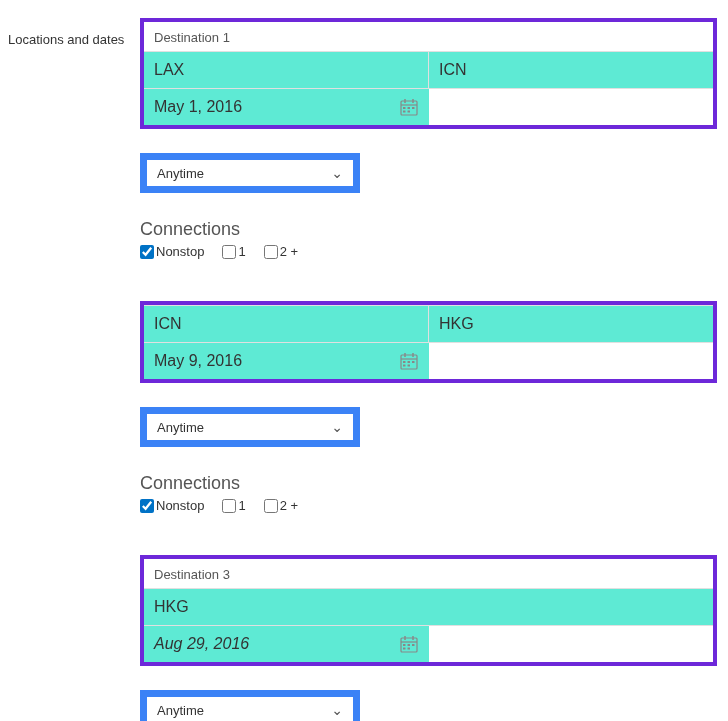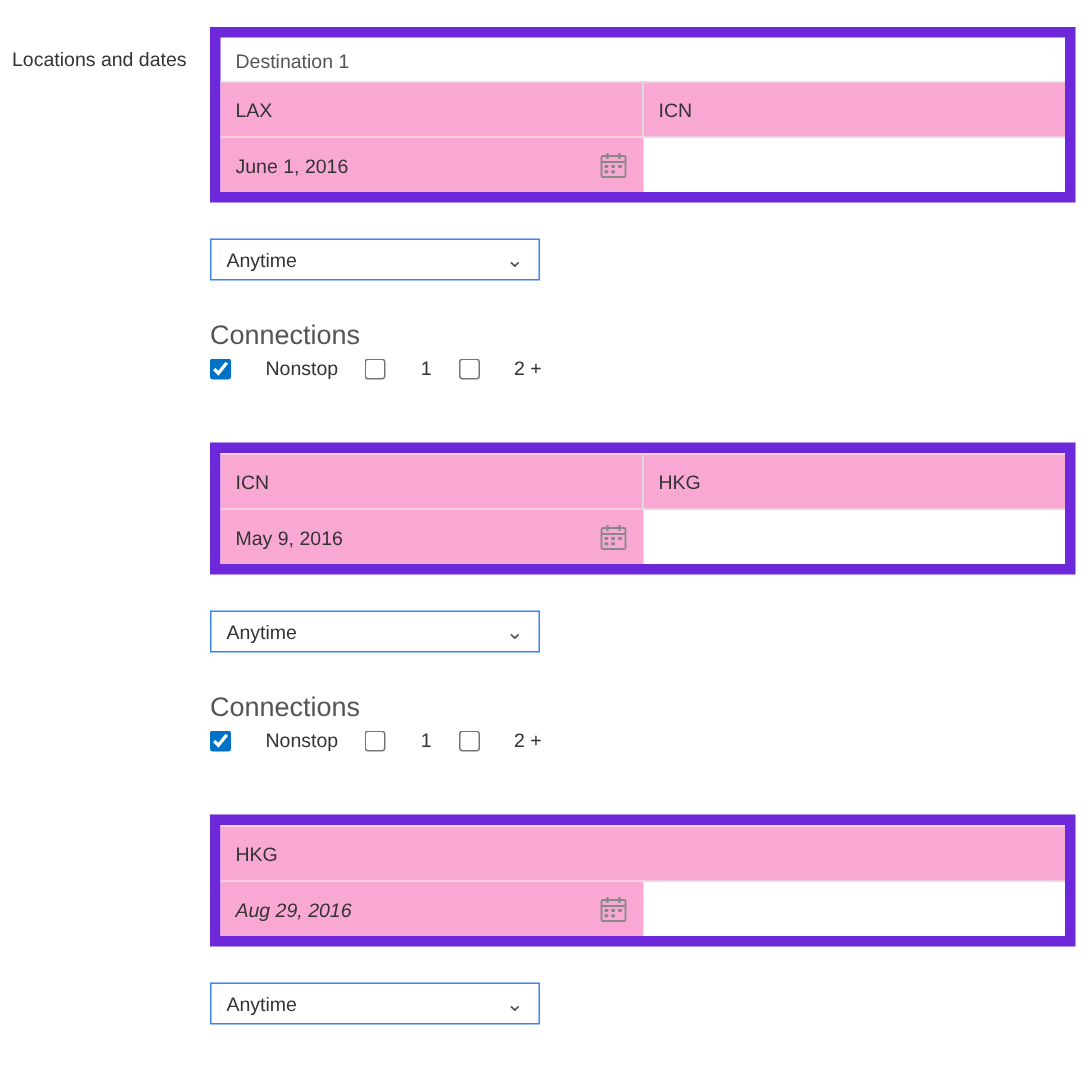--- a/index.html
+++ b/index.html
@@ -25,43 +25,43 @@
       color: #333;
       flex-shrink: 0;
     }
     .right-content {
       flex: 1;
       display: flex;
       flex-direction: column;
       gap: 18px;
     }
     .destination-block {
-      border: 7px solid #6d28d9;
+      border: 4px solid #6d28d9;
       padding: 0;
       background: #fff;
     }
     .destination-title {
       font-size: 13px;
       color: #555;
       padding: 8px 10px 6px 10px;
       border-bottom: none;
     }
     .dest-row {
       display: flex;
       flex-direction: row;
       border-top: 1px solid #e0e0e0;
     }
     .dest-field {
       flex: 1;
       padding: 8px 10px;
-      font-size: 13px;
+      font-size: 16px;
       color: #333;
       border: none;
       border-right: 1px solid #e0e0e0;
-      background: #f9a8d4;
+      background: #5eead4;
       min-height: 36px;
       display: flex;
       align-items: center;
     }
     .dest-field:last-child {
       border-right: none;
     }
     .dest-field-with-icon {
       display: flex;
       align-items: center;
@@ -78,21 +78,21 @@
       width: 18px;
       height: 18px;
     }
     .anytime-row {
       margin-top: 6px;
     }
     .anytime-select {
       display: flex;
       align-items: center;
       justify-content: space-between;
-      border: 1px solid #3b82f6;
+      border: 7px solid #3b82f6;
       padding: 5px 10px;
       width: 220px;
       cursor: pointer;
       background: #fff;
       font-size: 13px;
       color: #333;
     }
     .anytime-chevron {
       font-size: 14px;
       color: #555;
@@ -107,21 +107,21 @@
     }
     .checkboxes-row {
       display: flex;
       flex-direction: row;
       align-items: center;
       gap: 18px;
     }
     .checkbox-item {
       display: flex;
       align-items: center;
-      gap: 23px;
+      gap: 2px;
       font-size: 13px;
       color: #333;
       cursor: pointer;
     }
     .checkbox-item input[type="checkbox"] {
       width: 14px;
       height: 14px;
       accent-color: #0072c6;
       cursor: pointer;
     }
@@ -137,21 +137,21 @@
   <div class="right-content" id="right-content">
 
   <div class="destination-block">
         <div class="destination-title">Destination 1</div>
         <div class="dest-row">
           <div class="dest-field">LAX</div>
           <div class="dest-field">ICN</div>
         </div>
         <div class="dest-row">
           <div class="dest-field dest-field-with-icon" style="max-width: 50%;">
-            <span>June 1, 2016</span>
+            <span>May 1, 2016</span>
             <span class="calendar-icon">
               <svg class="calendar-svg" viewBox="0 0 18 18" fill="none" xmlns="http://www.w3.org/2000/svg">
     <rect x="1" y="3" width="16" height="14" rx="1" stroke="#888" stroke-width="1.2" fill="none"></rect>
     <line x1="1" y1="7" x2="17" y2="7" stroke="#888" stroke-width="1.2"></line>
     <line x1="5" y1="1" x2="5" y2="5" stroke="#888" stroke-width="1.5"></line>
     <line x1="13" y1="1" x2="13" y2="5" stroke="#888" stroke-width="1.5"></line>
     <rect x="3" y="9" width="2.5" height="2" fill="#888" rx="0.3"></rect>
     <rect x="7.5" y="9" width="2.5" height="2" fill="#888" rx="0.3"></rect>
     <rect x="12" y="9" width="2.5" height="2" fill="#888" rx="0.3"></rect>
     <rect x="3" y="12.5" width="2.5" height="2" fill="#888" rx="0.3"></rect>
@@ -227,20 +227,21 @@
             <span>1</span>
           </label>
           <label class="checkbox-item">
             <input type="checkbox" style="">
             <span>2 +</span>
           </label>
         </div>
       </div>
       <div class="section-gap"></div>
       <div class="destination-block">
+        <div class="destination-title">Destination 3</div>
         <div class="dest-row">
           <div class="dest-field">HKG</div>
         </div>
         <div class="dest-row">
           <div class="dest-field dest-field-with-icon" style="max-width: 50%; font-style: italic;">
             <span>Aug 29, 2016</span>
             <span class="calendar-icon">
               <svg class="calendar-svg" viewBox="0 0 18 18" fill="none" xmlns="http://www.w3.org/2000/svg">
     <rect x="1" y="3" width="16" height="14" rx="1" stroke="#888" stroke-width="1.2" fill="none"></rect>
     <line x1="1" y1="7" x2="17" y2="7" stroke="#888" stroke-width="1.2"></line>

